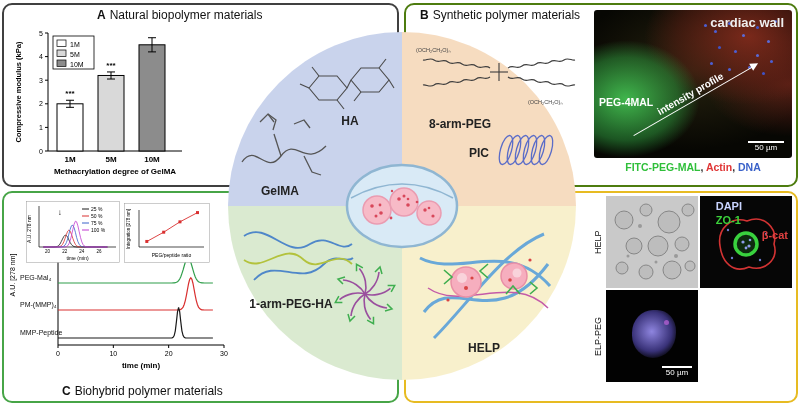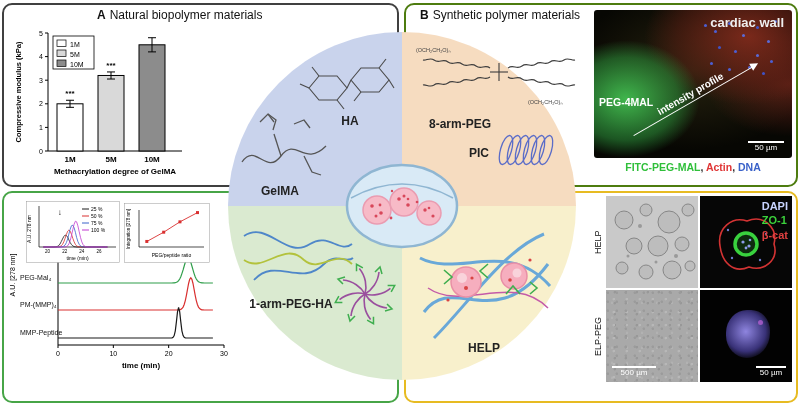--- a/index.html
+++ b/index.html
@@ -209,20 +209,23 @@
         <line x1="15" y1="44" x2="80" y2="44" stroke="#000" stroke-width="0.7"></line>
         <line x1="15" y1="44" x2="15" y2="7" stroke="#000" stroke-width="0.7"></line>
         <polyline points="22.8,38.5 39.7,29.2 56.0,18.8 73.5,9.6 " fill="none" stroke="#d93030" stroke-width="0.9"></polyline>
         <rect x="21.3" y="36.95" width="3" height="3" fill="#d93030"></rect>
         <rect x="38.2" y="27.7" width="3" height="3" fill="#d93030"></rect>
         <rect x="54.45" y="17.34" width="3" height="3" fill="#d93030"></rect>
         <rect x="72" y="8.089999999999996" width="3" height="3" fill="#d93030"></rect>
         <text x="47.5" y="54" text-anchor="middle" font-size="5">PEG/peptide ratio</text>
         <text x="6" y="26" font-size="4.5" text-anchor="middle" transform="rotate(-90 6 26)">Integration [278 nm]</text>
       </svg>
+    <div class="panel-title title-c">
+      <b>C</b><span>Biohybrid polymer materials</span>
+    </div>
   </section>
 
   <section class="panel d">
     <div class="micro-d">
       <div class="rowlab">HELP</div>
       <div class="tile bf1">
         <svg width="92" height="92" viewBox="0 0 92 92">
           <g fill="#bdbdbd" stroke="#878787" stroke-width="1">
             <circle cx="18" cy="24" r="9"></circle>
               <circle cx="40" cy="14" r="6"></circle>
@@ -257,30 +260,24 @@
           <g fill="#6d7cd0">
               <circle cx="28" cy="34" r="1.2"></circle>
               <circle cx="66" cy="38" r="1.2"></circle>
               <circle cx="60" cy="64" r="1.2"></circle>
               <circle cx="32" cy="62" r="1.2"></circle>
             </g>
         </svg>
         <div class="fl1-legend">
           <div><span style="color: rgb(201, 212, 255);">DAPI</span></div>
           <div><span style="color: rgb(59, 209, 59);">ZO-1</span></div>
-          <div><span style="color: rgb(224, 64, 64);">β-cat</span></div>
+          <div><span style="color: rgb(224, 64, 64); margin-left: 46px;">β-cat</span></div>
         </div>
       </div>
       <div class="rowlab">ELP-PEG</div>
-      <div class="tile bf2">
-        <div class="scalebar sb-left">
-          <div class="sb-line"></div>
-          <span>500 µm</span>
-        </div>
-      </div>
       <div class="tile fl2">
         <div class="blob"></div>
         <div class="speck"></div>
         <div class="scalebar sb-right">
           <div class="sb-line"></div>
           <span>50 µm</span>
         </div>
       </div>
     </div>
   </section>

